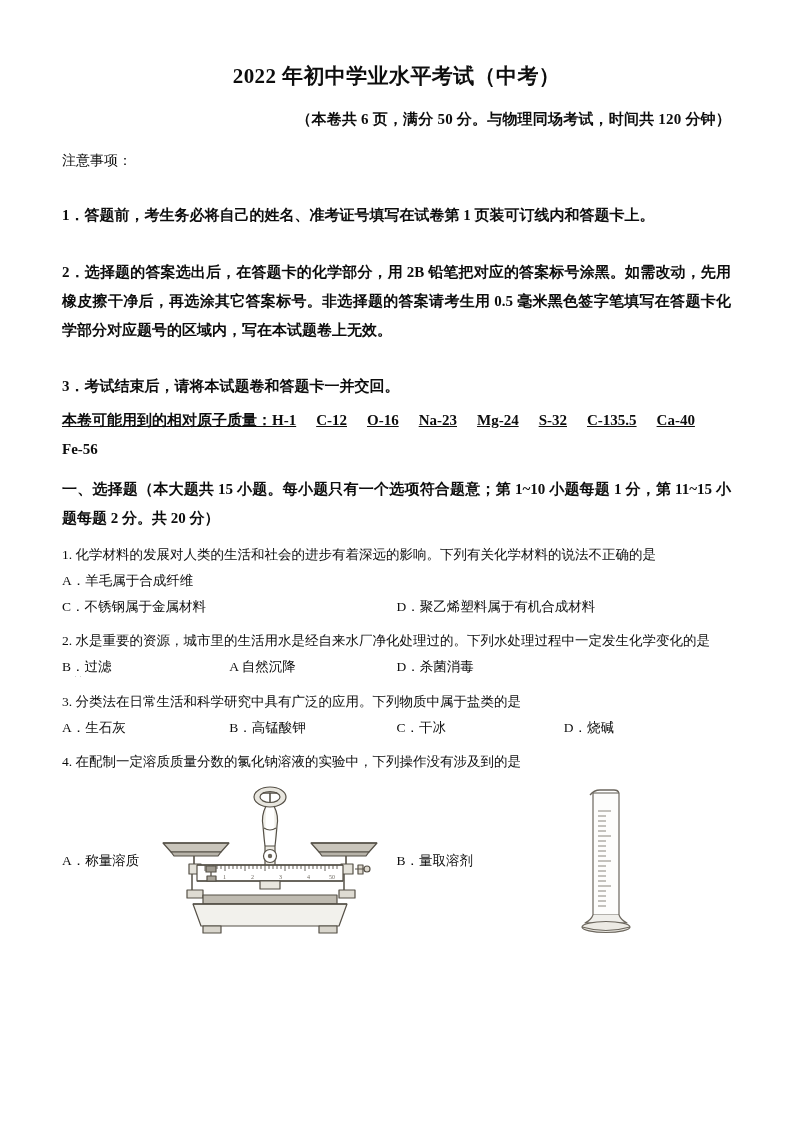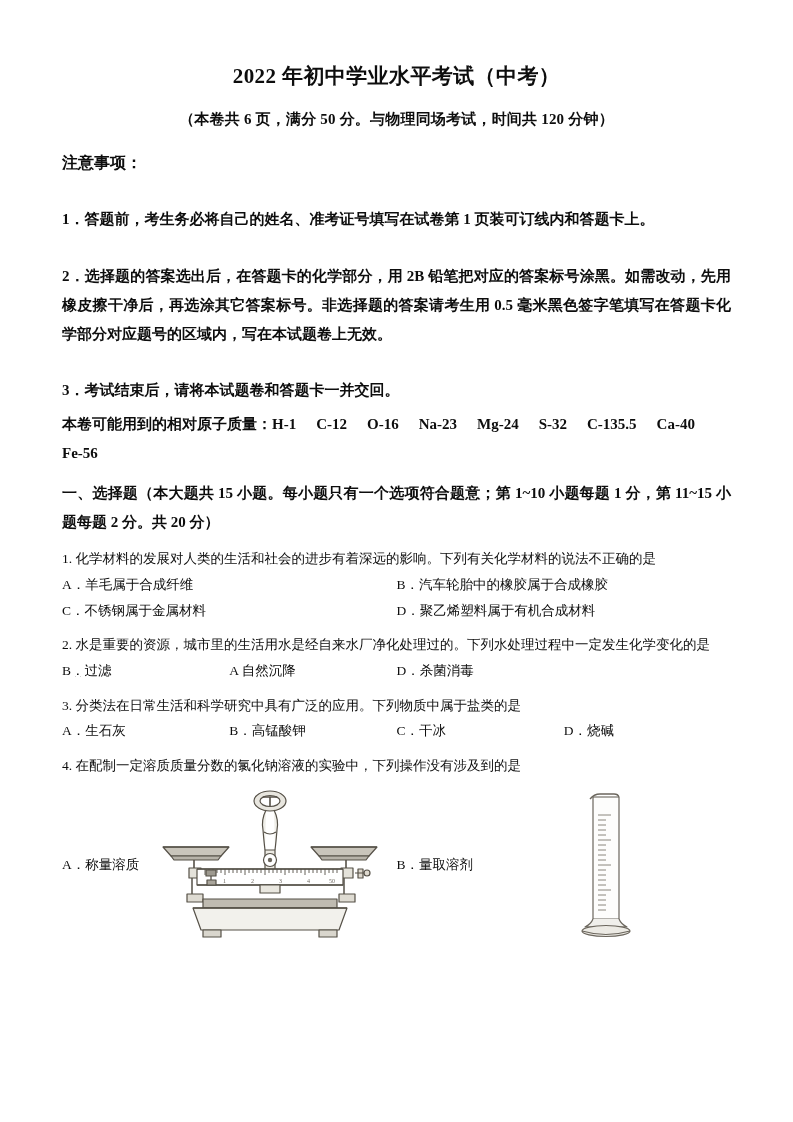--- a/index.html
+++ b/index.html
@@ -33,51 +33,52 @@
     font-size: 21px;
     padding-top: 64px;
     line-height: 1.2;
   }
   .doc-subtitle {
     font-size: 19px;
     padding-top: 16px;
     line-height: 1.2;
   }
   .doc-note {
-    text-align: center;
+    text-align: right;
     font-size: 15px;
     font-weight: bold;
     padding-top: 21px;
     letter-spacing: 0.2px;
   }
 
   
   .notice {
     padding-top: 18px;
   }
   .notice-label {
-    font-size: 16px;
-    font-weight: bold;
+    font-size: 14px;
+    font-weight: normal;
     line-height: 1.95;
   }
   .notice-item {
     font-size: 15px;
     font-weight: bold;
     line-height: 1.95;
     text-align: justify;
     text-justify: inter-ideograph;
     margin-top: 27px;
   }
   .atomic-line {
     font-size: 15px;
     font-weight: bold;
     line-height: 1.95;
     padding-top: 4px;
     text-align: justify;
     text-justify: inter-ideograph;
+    text-decoration: underline;
   }
   .atomic-line .sym { margin-right: 20px; }
   .atomic-tail {
     font-size: 15px;
     font-weight: bold;
     line-height: 1.95;
   }
 
   
   .section-head {
@@ -166,21 +167,20 @@
     </div>
     <div class="atomic-tail">Fe-56</div>
   </div>
 
   <div class="section-head">一、选择题（本大题共 15 小题。每小题只有一个选项符合题意；第 1~10 小题每题 1 分，第 11~15 小题每题 2 分。共 20 分）</div>
 
   <div class="question">
     <div class="q-stem">1. 化学材料的发展对人类的生活和社会的进步有着深远的影响。下列有关化学材料的说法不正确的是</div>
     <div class="opt-row two-col">
       <div class="opt">A．羊毛属于合成纤维</div>
-      <div class="opt">B．汽车轮胎中的橡胶属于合成橡胶</div>
     </div>
     <div class="opt-row two-col">
       <div class="opt">C．不锈钢属于金属材料</div>
       <div class="opt">D．聚乙烯塑料属于有机合成材料</div>
     </div>
   </div>
 
   <div class="question">
     <div class="q-stem">2. 水是重要的资源，城市里的生活用水是经自来水厂净化处理过的。下列水处理过程中一定发生化学变化的是</div>
     <div class="opt-row four-col">

